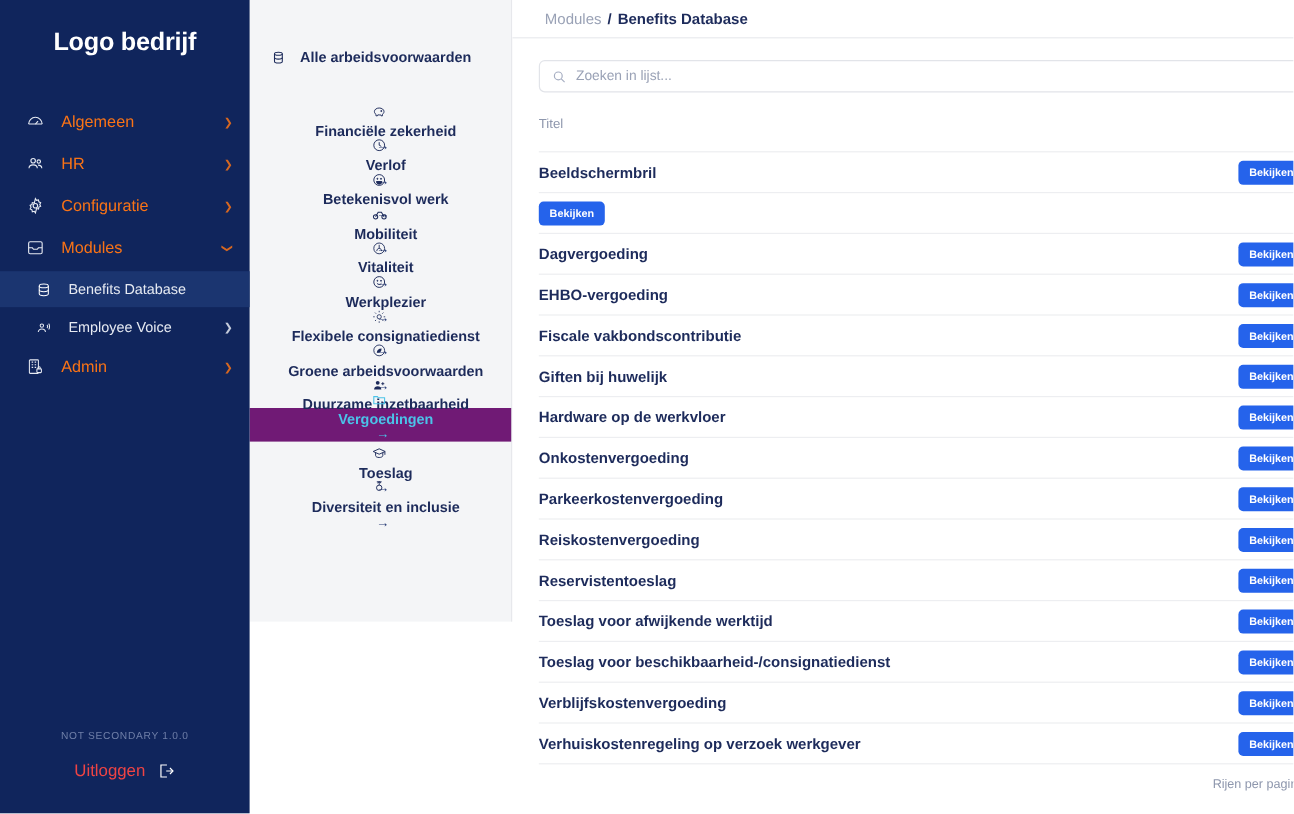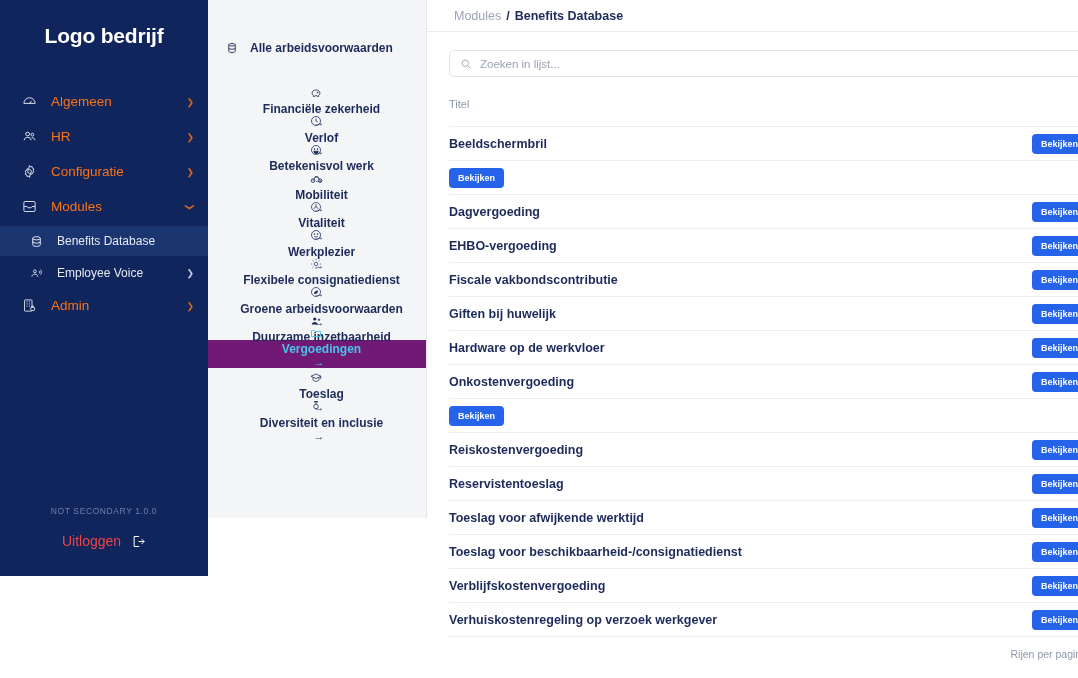--- a/index.html
+++ b/index.html
@@ -6,21 +6,21 @@
   html, body {
     width: 1078px; height: 678px;
     font-family: "Liberation Sans", sans-serif;
     background: #ffffff;
     overflow: hidden;
   }
   .app { display: flex; width: 1078px; height: 678px; }
 
   
   .sidebar {
-    width: 208px; height: 576px; flex: 0 0 208px;
+    width: 208px; height: 678px; flex: 0 0 208px;
     background: #10255C;
     display: flex; flex-direction: column;
     position: relative;
   }
   .logo {
     color: #ffffff;
     font-size: 21px; font-weight: bold;
     letter-spacing: -0.2px;
     text-align: center;
     margin-top: 24px;
@@ -459,20 +459,21 @@
           </div>
           <div class="row">
             <div class="title">Hardware op de werkvloer</div>
             <button class="btn">Bekijken</button>
           </div>
           <div class="row">
             <div class="title">Onkostenvergoeding</div>
             <button class="btn">Bekijken</button>
           </div>
           <div class="row">
+            <div class="title">Parkeerkostenvergoeding</div>
             <button class="btn">Bekijken</button>
           </div>
           <div class="row">
             <div class="title">Reiskostenvergoeding</div>
             <button class="btn">Bekijken</button>
           </div>
           <div class="row">
             <div class="title">Reservistentoeslag</div>
             <button class="btn">Bekijken</button>
           </div>

